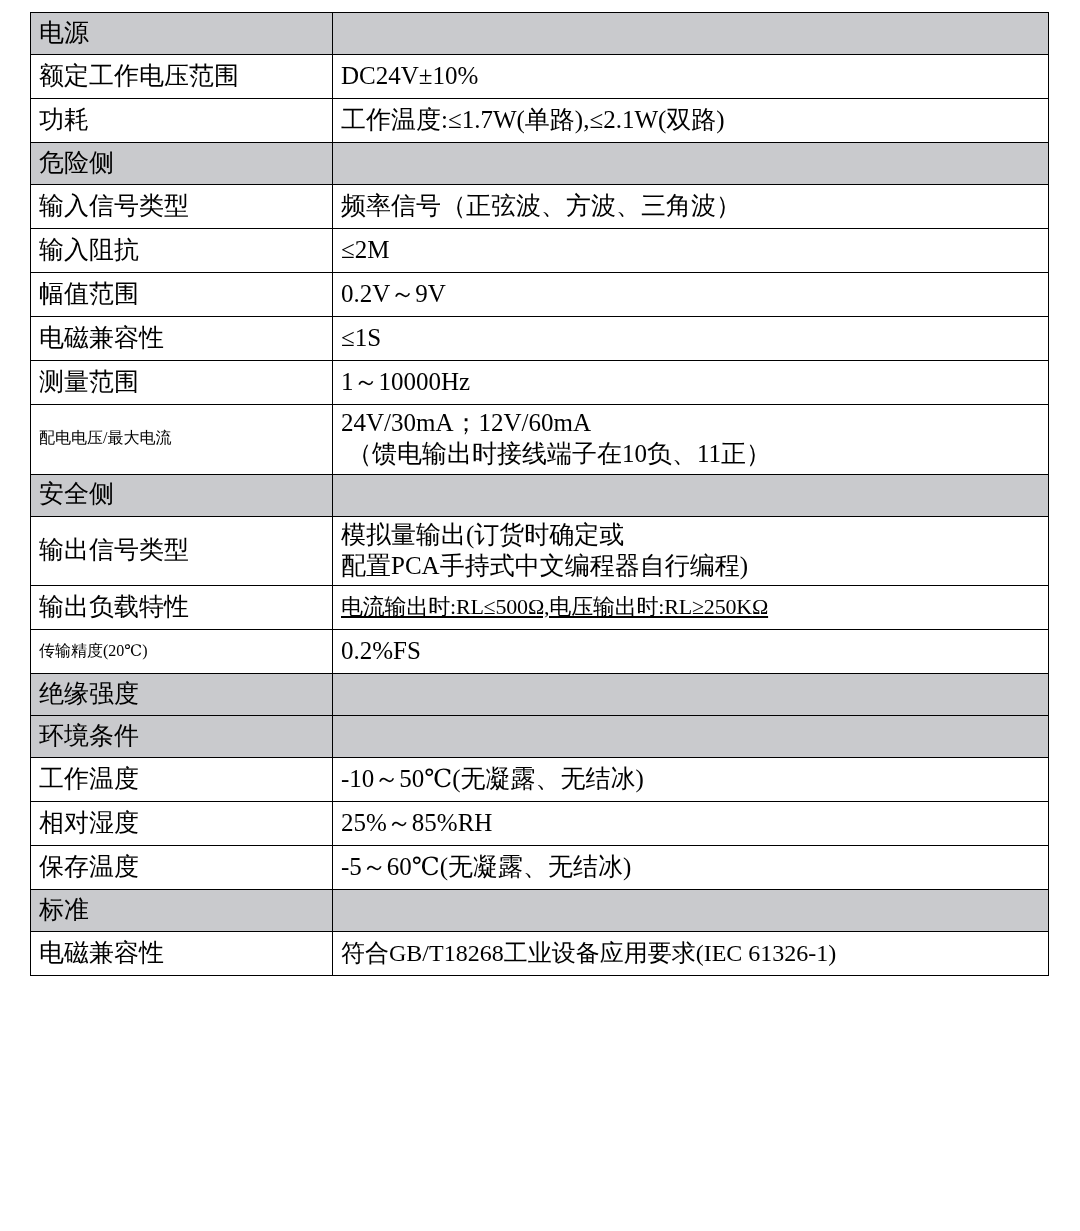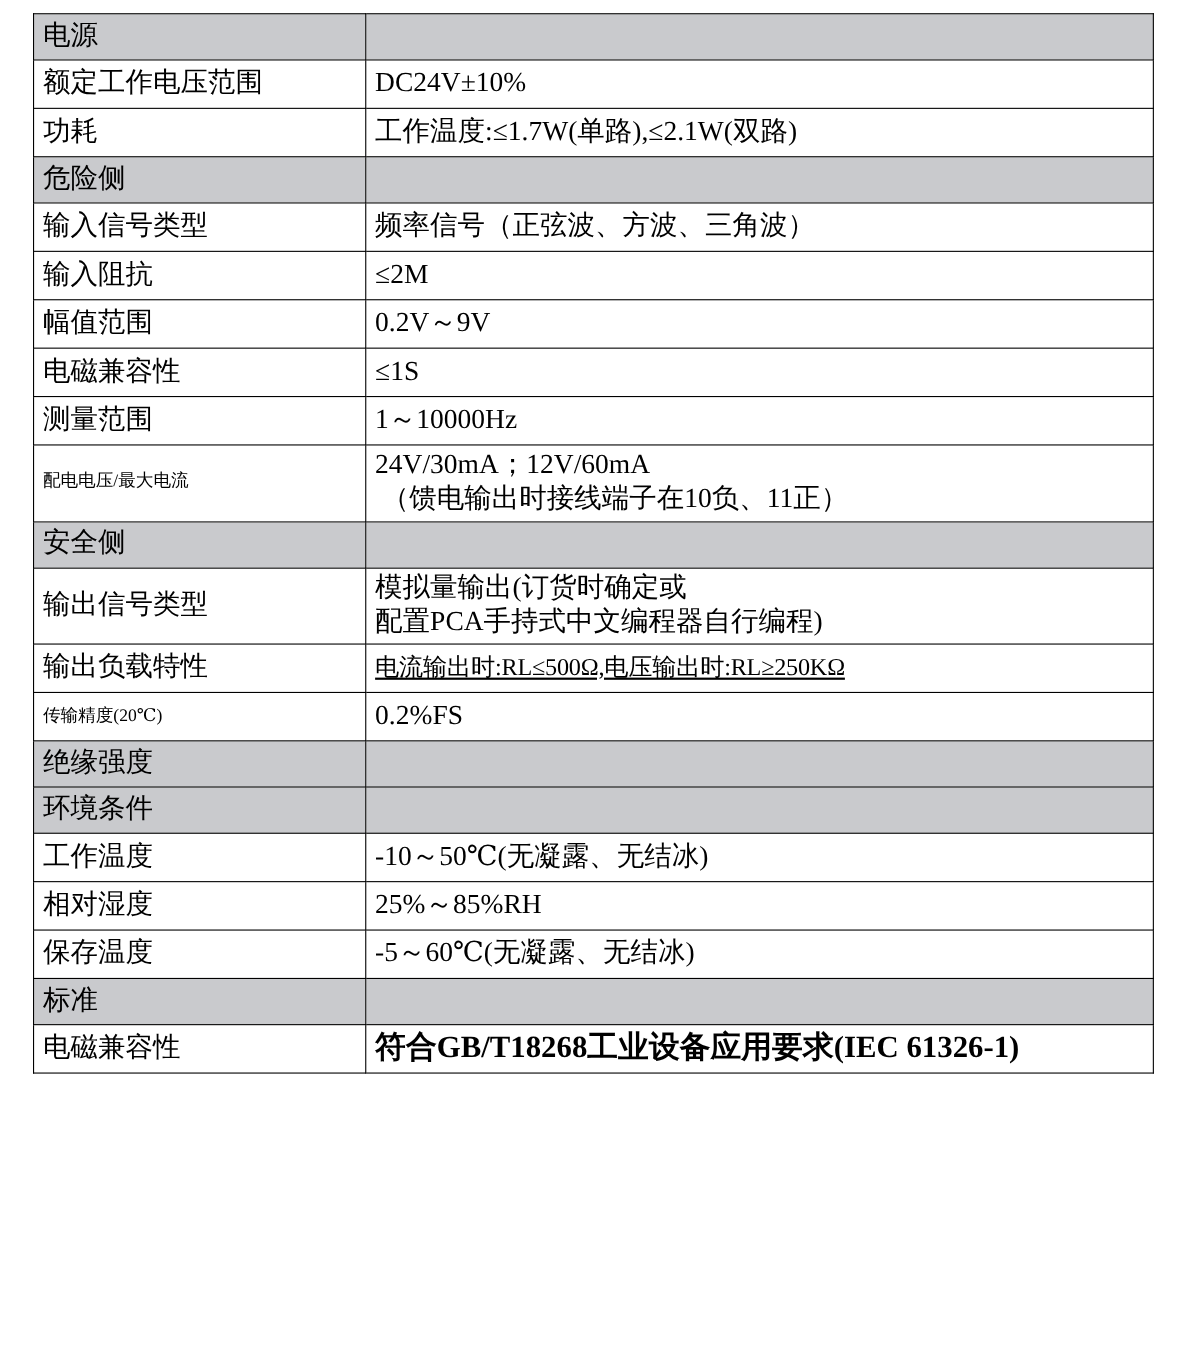--- a/index.html
+++ b/index.html
@@ -54,22 +54,21 @@
   .twoline .l2 {
     display: block;
     padding-left: 6px;
   }
   .value.tight {
     font-size: 22px;
     letter-spacing: -0.2px;
     text-decoration: underline;
   }
   .value.small {
-    font-size: 28px;
-    font-weight: bold;
+    font-size: 24px;
   }
   .label.small {
     font-size: 16px;
   }
   td.tall {
     height: 92px;
   }
   td.tall2 {
     height: 88px;
   }

